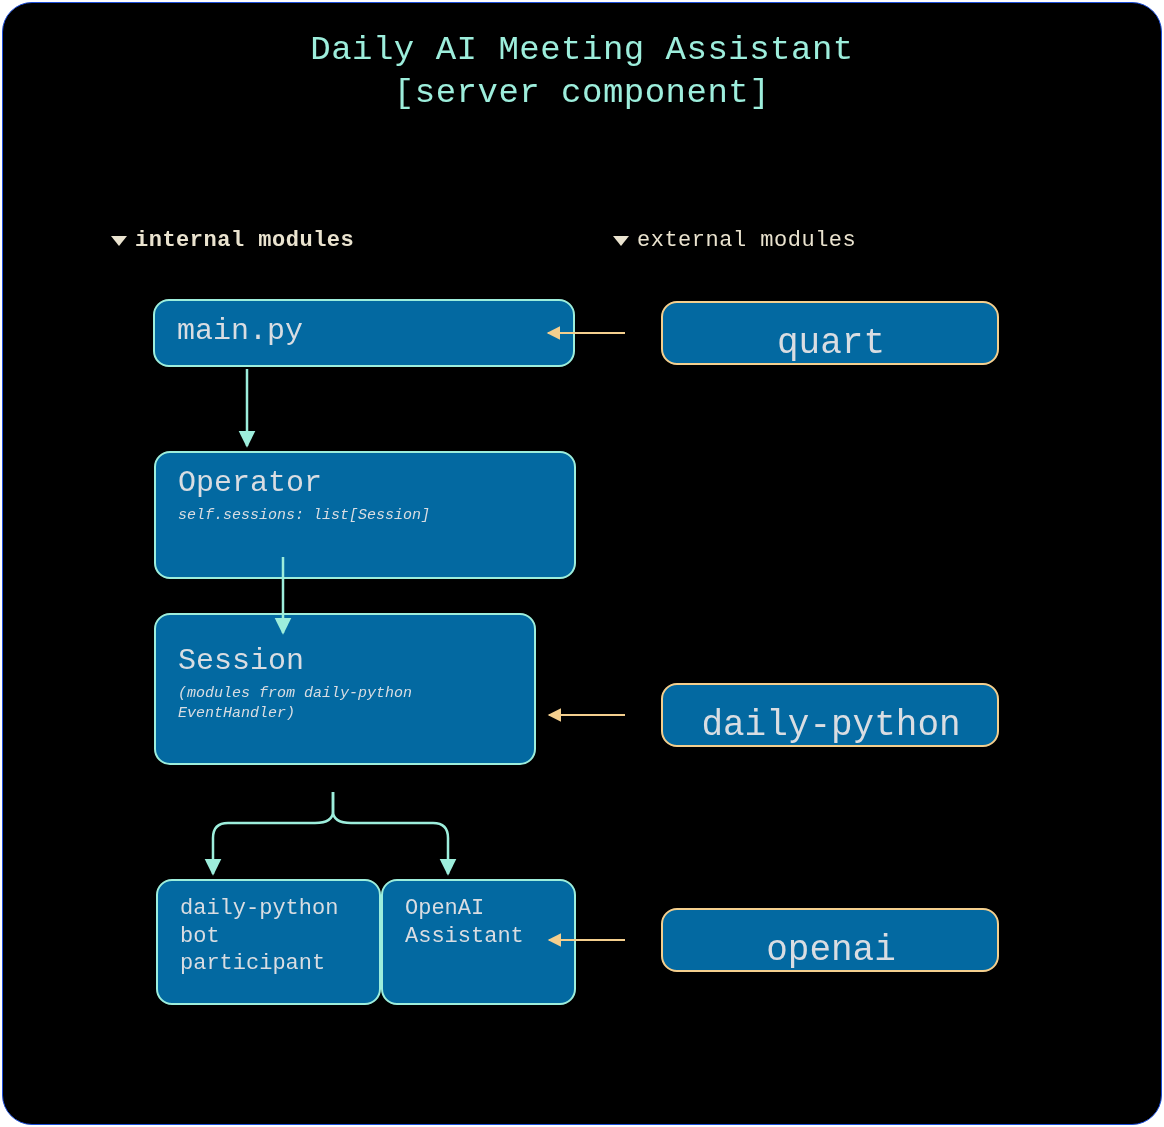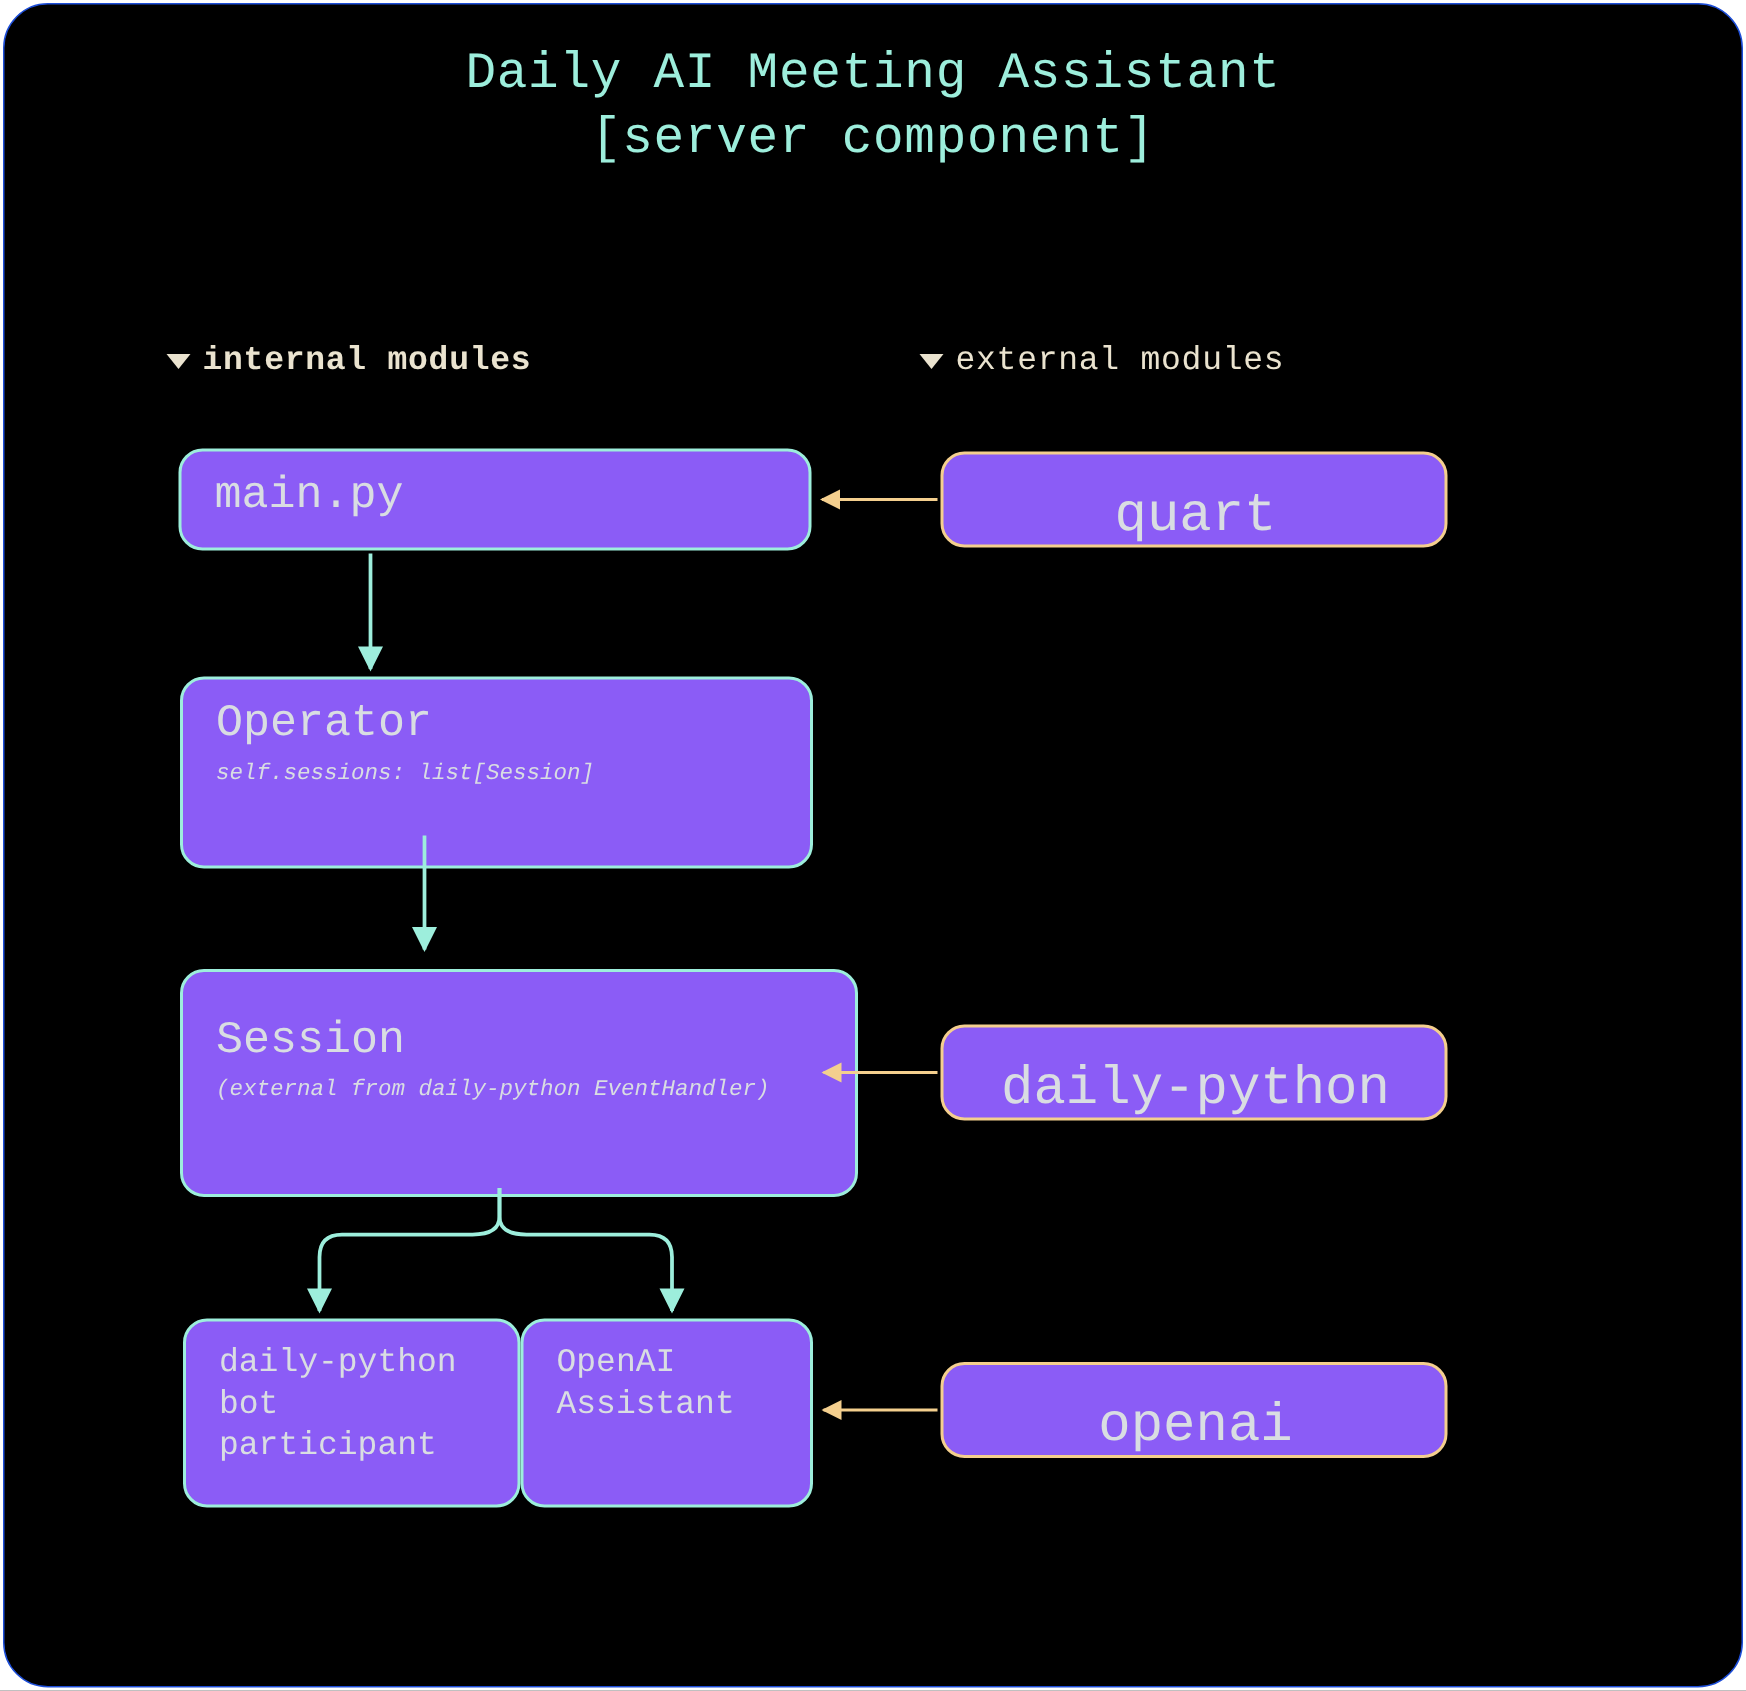--- a/index.html
+++ b/index.html
@@ -35,23 +35,24 @@
     align-items: center;
     gap: 6px;
   }
   .chev {
     display:inline-block;
   }
   .chev svg { display:block; }
 
   .node {
     position: absolute;
-    background: #8b5cf6;
+    background: #0369a1;
     border-radius: 16px;
     padding: 14px 20px 2px 22px;
+    margin-left: 34px;
   }
   .node.internal { border: 2px solid #9deedc; }
   .node.external { border: 2px solid #f4cf8e; }
   .node .big {
     color: #d9dde2;
     font-size: 30px;
     line-height: 1.1;
   }
   .node .sub {
     color: #d9dde2;
@@ -107,23 +108,23 @@
 
   <div class="node internal" style="left:116px; top:296px; width:422px; height:68px;">
     <div class="big">main.py</div>
   </div>
 
   <div class="node internal" style="left:117px; top:448px; width:422px; height:128px;">
     <div class="big">Operator</div>
     <div class="sub">self.sessions: list[Session]</div>
   </div>
 
-  <div class="node internal" style="left:117px; top:643px; width:452px; height:152px;">
+  <div class="node internal" style="left:117px; top:610px; width:382px; height:152px;">
     <div class="big" style="padding-top:16px;">Session</div>
-    <div class="sub">(external from daily-python EventHandler)</div>
+    <div class="sub">(modules from daily-python EventHandler)</div>
   </div>
 
   <div class="node internal" style="left:119px; top:876px; width:225px; height:126px;">
     <div class="small22">daily-python bot participant</div>
   </div>
 
   <div class="node internal" style="left:344px; top:876px; width:195px; height:126px;">
     <div class="small22">OpenAI Assistant</div>
   </div>
 

